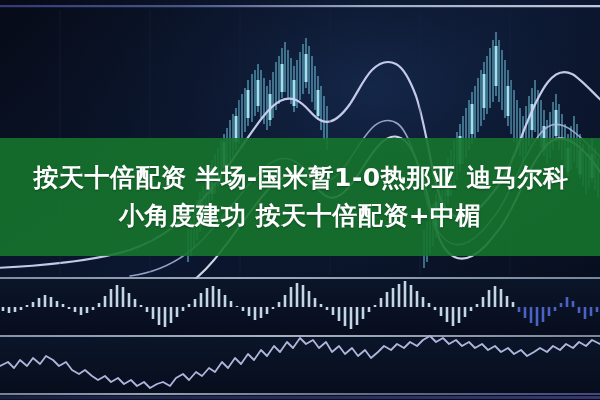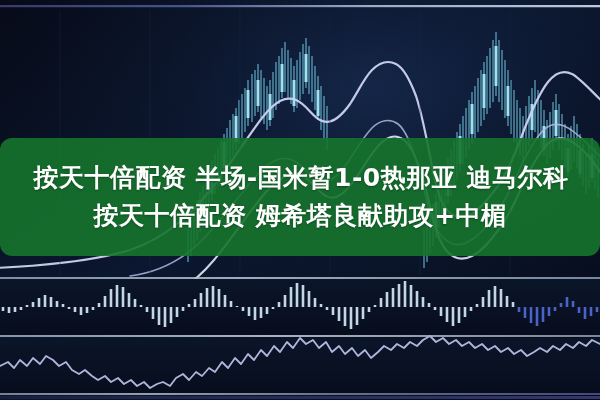--- a/index.html
+++ b/index.html
@@ -41,21 +41,20 @@
 
   
   #green-banner {
     position:absolute; left:0; top:138px;
     width:600px; height:118px;
     background:rgba(21,116,44,0.90);
     mix-blend-mode:normal;
     display:flex; flex-direction:column;
     align-items:center; justify-content:center;
     gap:6px;
-    border-radius:12px;
   }
   #headline-block {
     width:100%;
     text-align:center;
     color:#ffffff;
     font-family:"DejaVu Sans", sans-serif;
     font-weight:700;
     font-size:25px;
     line-height:38px;
     letter-spacing:0.5px;
@@ -416,17 +415,17 @@
     <div class="rail" id="rail-top2"></div>
     <div class="rail" id="rail-sep-1"></div>
     <div class="rail" id="rail-sep-2"></div>
     <div class="rail" id="rail-bottom"></div>
     <div class="rail" id="rail-bottom2"></div>
   </div>
 
   <div id="green-banner">
     <div id="headline-block">
       <span class="headline-line" id="headline-line-1">按天十倍配资 半场-国米暂1-0热那亚 迪马尔科</span>
-      <span class="headline-line" id="headline-line-2">按天十倍配资 姆希塔良献助攻+中楣</span>
+      <span class="headline-line" id="headline-line-2">小角度建功 按天十倍配资+中楣</span>
     </div>
   </div>
 
 </div>
 
 </body></html>

